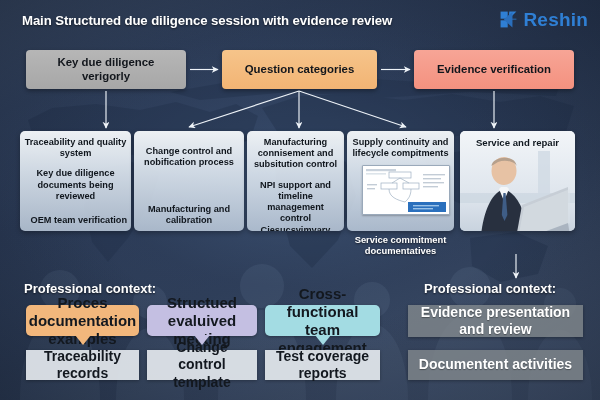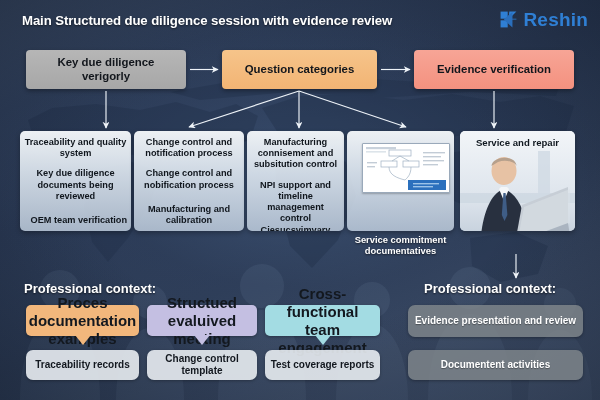--- a/index.html
+++ b/index.html
@@ -225,26 +225,26 @@
   }
   .bubble.or { background: #f2b77c; }
   .bubble.or::after { color: #f2b77c; }
   .bubble.pu { background: #c4bfe2; }
   .bubble.pu::after { color: #c4bfe2; }
   .bubble.cy { background: #a3dce3; }
   .bubble.cy::after { color: #a3dce3; }
 
   .greybox {
     position: absolute;
-    border-radius: 7px;
+    border-radius: 0;
     display: flex;
     align-items: center;
     justify-content: center;
     text-align: center;
-    font-size: 10px;
+    font-size: 14px;
     font-weight: bold;
     line-height: 1.22;
     padding: 4px 5px;
     box-sizing: border-box;
   }
   .greybox.light {
     background: rgba(232,236,241,0.90);
     color: #13181f;
     box-shadow: 0 1px 3px rgba(0,0,0,0.28);
   }
@@ -335,32 +335,32 @@
 
   <div class="cols">
 
     <div class="col c1">
       <div class="c-head">Traceability and quality system</div>
       <div class="c-mid">Key due diligence documents being reviewed</div>
       <div class="c-foot">OEM team verification</div>
     </div>
 
     <div class="col c2">
-      <div class="c-head">Change control and notification process</div>
       <div class="c-mid">Change control and nobification process</div>
       <div class="c-foot">Manufacturing and calibration</div>
     </div>
 
     <div class="col c3">
       <div class="c-head">Manufacturing connisement and subsitution control</div>
       <div class="c-mid">NPI support and timeline management control</div>
       <div class="c-foot">Ciesucsvimyary lifeyice consntuions</div>
     </div>
 
     <div class="col c4">
+      <div class="c-head">Supply continuity and lifecycle compitments</div>
       <div class="mini-shot">
         <svg viewBox="0 0 86 48" width="86" height="48">
           <rect x="0" y="0" width="86" height="48" fill="#ffffff"></rect>
           <rect x="3" y="3" width="30" height="2.2" fill="#c9d2dc"></rect>
           <rect x="3" y="7" width="20" height="1.6" fill="#dde4ea"></rect>
           <g stroke="#9fb0c2" stroke-width="0.7" fill="none">
             <rect x="26" y="6" width="22" height="6"></rect>
             <rect x="18" y="17" width="16" height="6"></rect>
             <rect x="40" y="17" width="16" height="6"></rect>
             <path d="M37,12 L29,17 M37,12 L46,17"></path>

